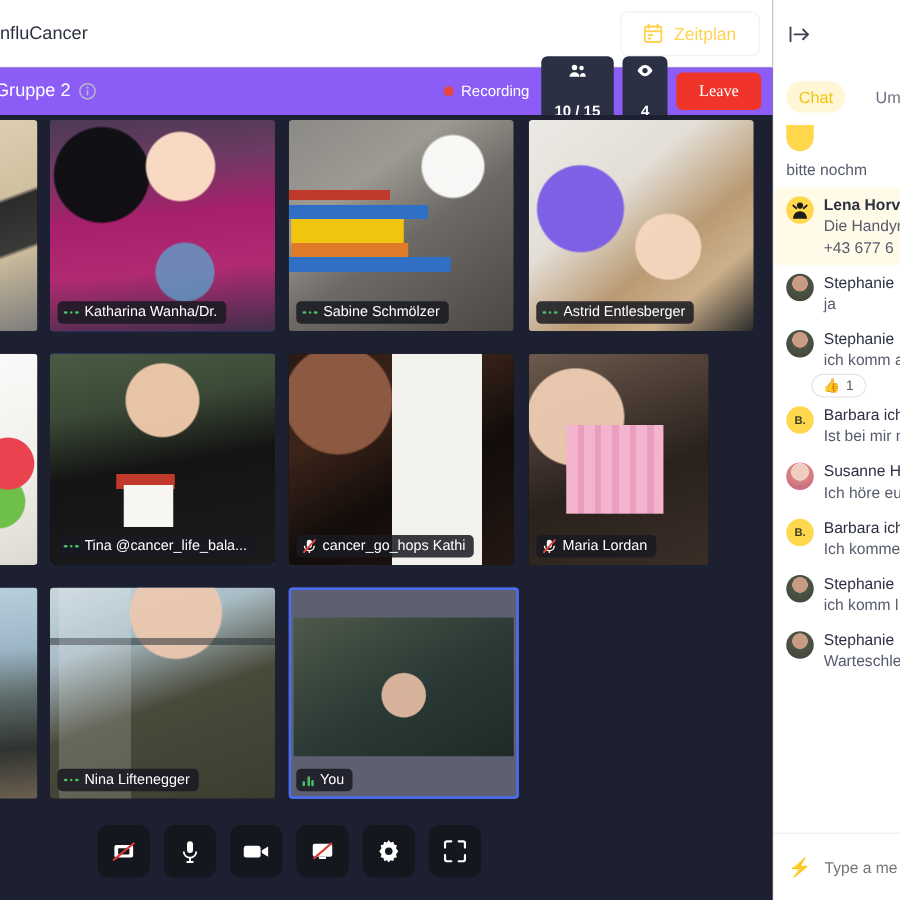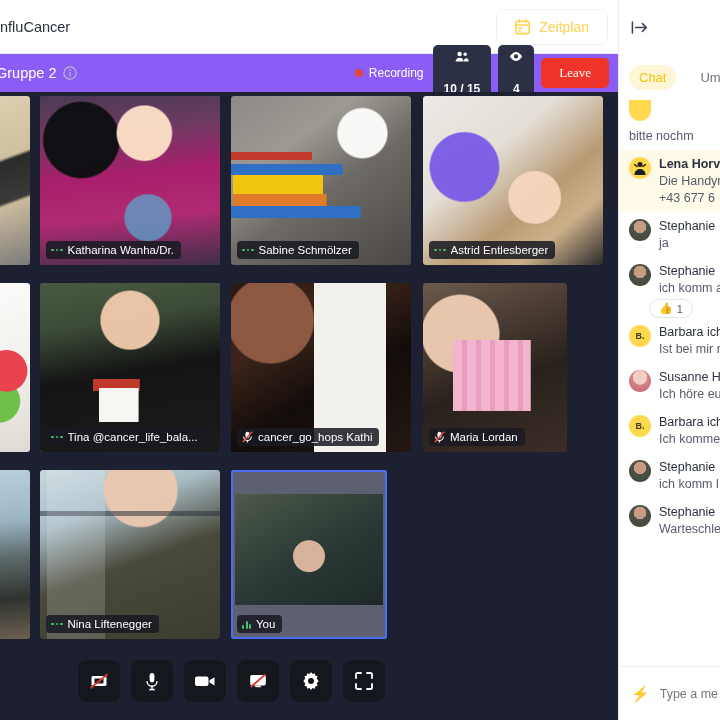--- a/index.html
+++ b/index.html
@@ -369,21 +369,21 @@
         <div class="namebadge">
           <span class="dots">
               <i></i>
               <i></i>
               <i></i>
             </span>
           <span class="nm">Nina Liftenegger</span>
         </div>
       </div>
 
-      <div class="tile sel" style="left:231px; top:378px; width:156px; height:169px; background:#5c6070;">
+      <div class="tile sel" style="left:231px; top:378px; width:184px; height:169px; background:#5c6070;">
         <div class="photo" style="top:24px; bottom:34px; left:4px; right:4px; position:absolute;
                background:
                radial-gradient(circle at 50% 56%, rgba(225,185,160,0.95) 0 16%, rgba(0,0,0,0) 17%),
                linear-gradient(150deg,#4e5a4a 0%,#3d4a3f 24%,#2b3a36 52%,#1f2a28 100%);"></div>
         <div class="namebadge">
           <span class="sig">
               <i></i>
               <i></i>
               <i></i>
             </span>

